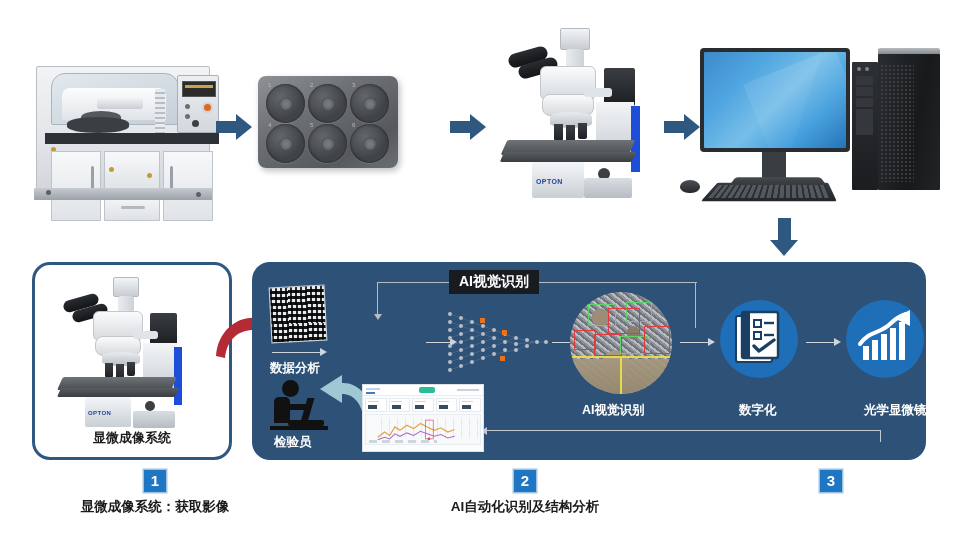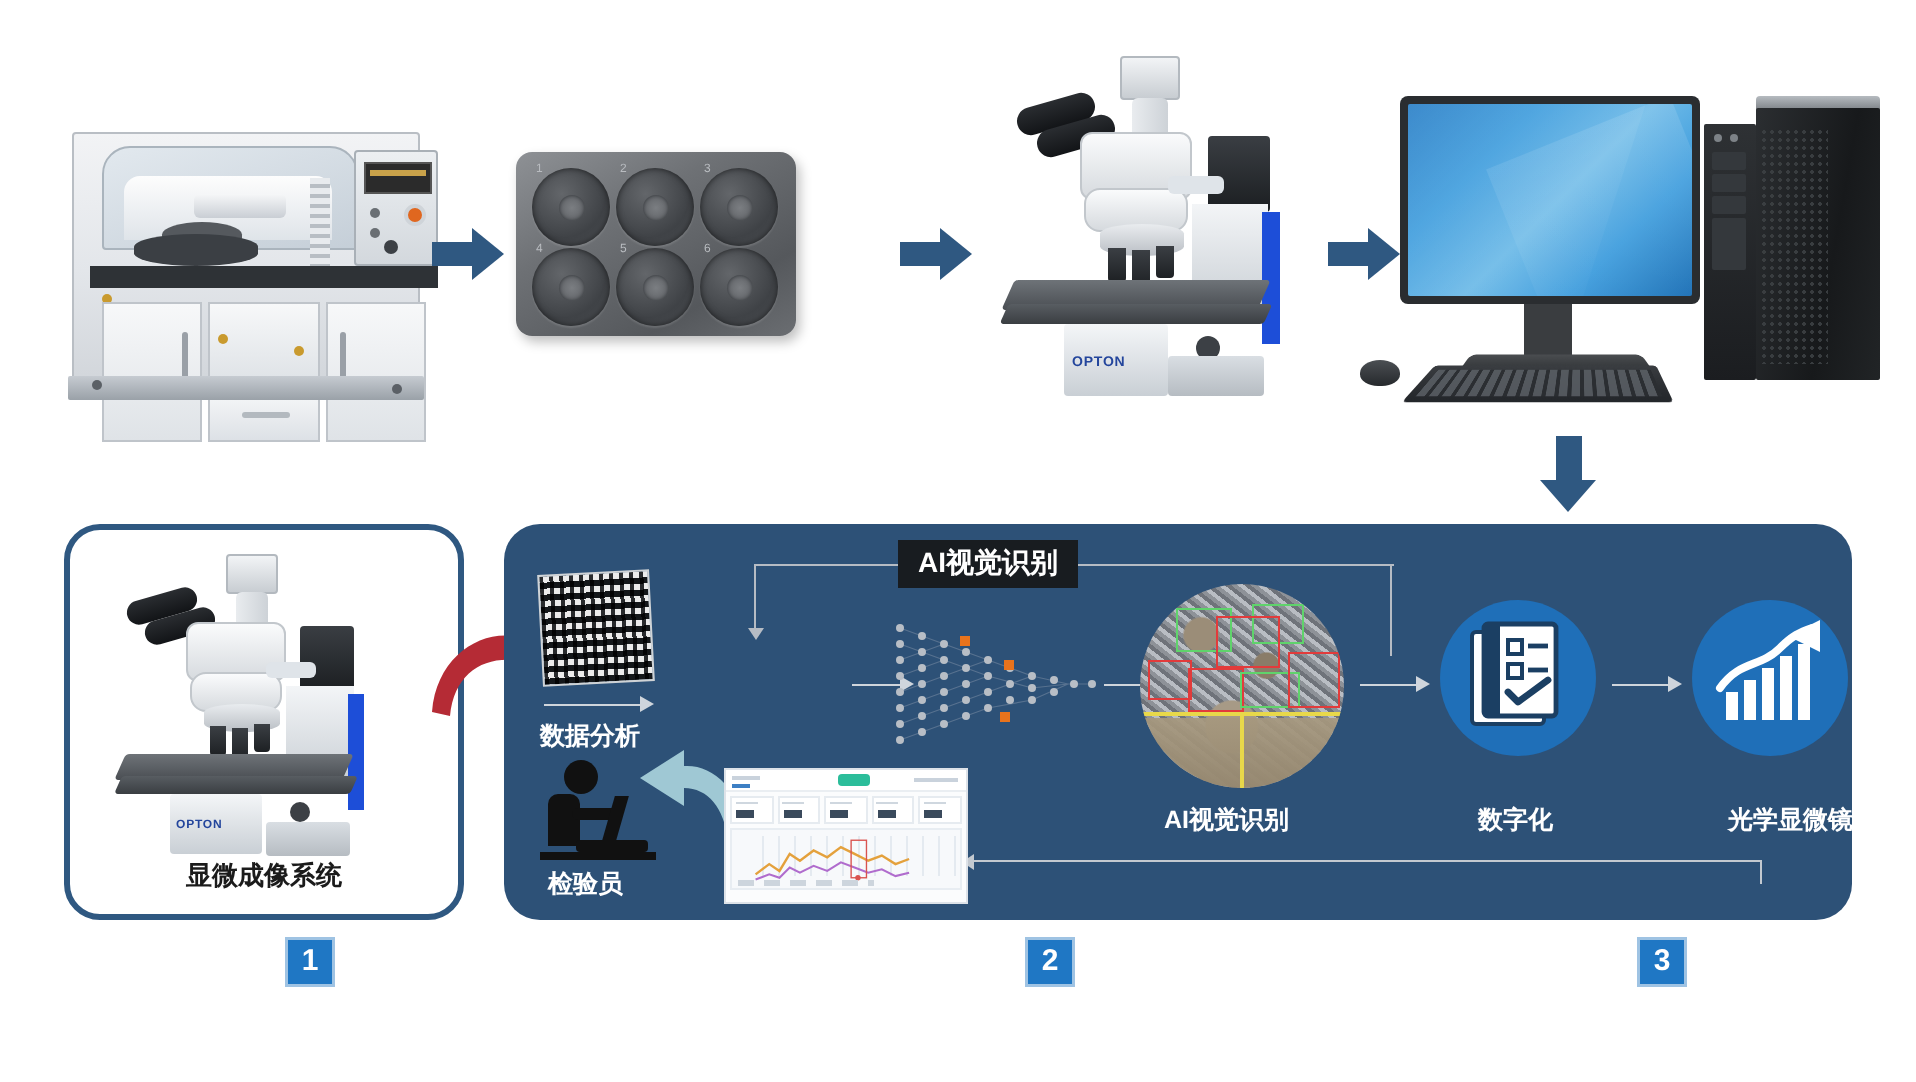--- a/index.html
+++ b/index.html
@@ -576,18 +576,20 @@
           <rect x="62" y="6" width="9" height="22" fill="none" stroke="#d9534f" stroke-width="0.8"></rect>
           <circle cx="66" cy="28" r="1.6" fill="#d9534f"></circle>
         </svg>
         <div class="dash-foot"></div>
       </div>
     </div>
 
   </div>
 
   <div class="stepnum" style="left:144px;top:470px;">1</div>
+  <div class="stepcap" style="left:35px;top:498px;width:240px;">显微成像系统：获取影像</div>
 
   <div class="stepnum" style="left:514px;top:470px;">2</div>
+  <div class="stepcap" style="left:405px;top:498px;width:240px;">AI自动化识别及结构分析</div>
 
   <div class="stepnum" style="left:820px;top:470px;">3</div>
 
 </div>
 
 </body></html>

